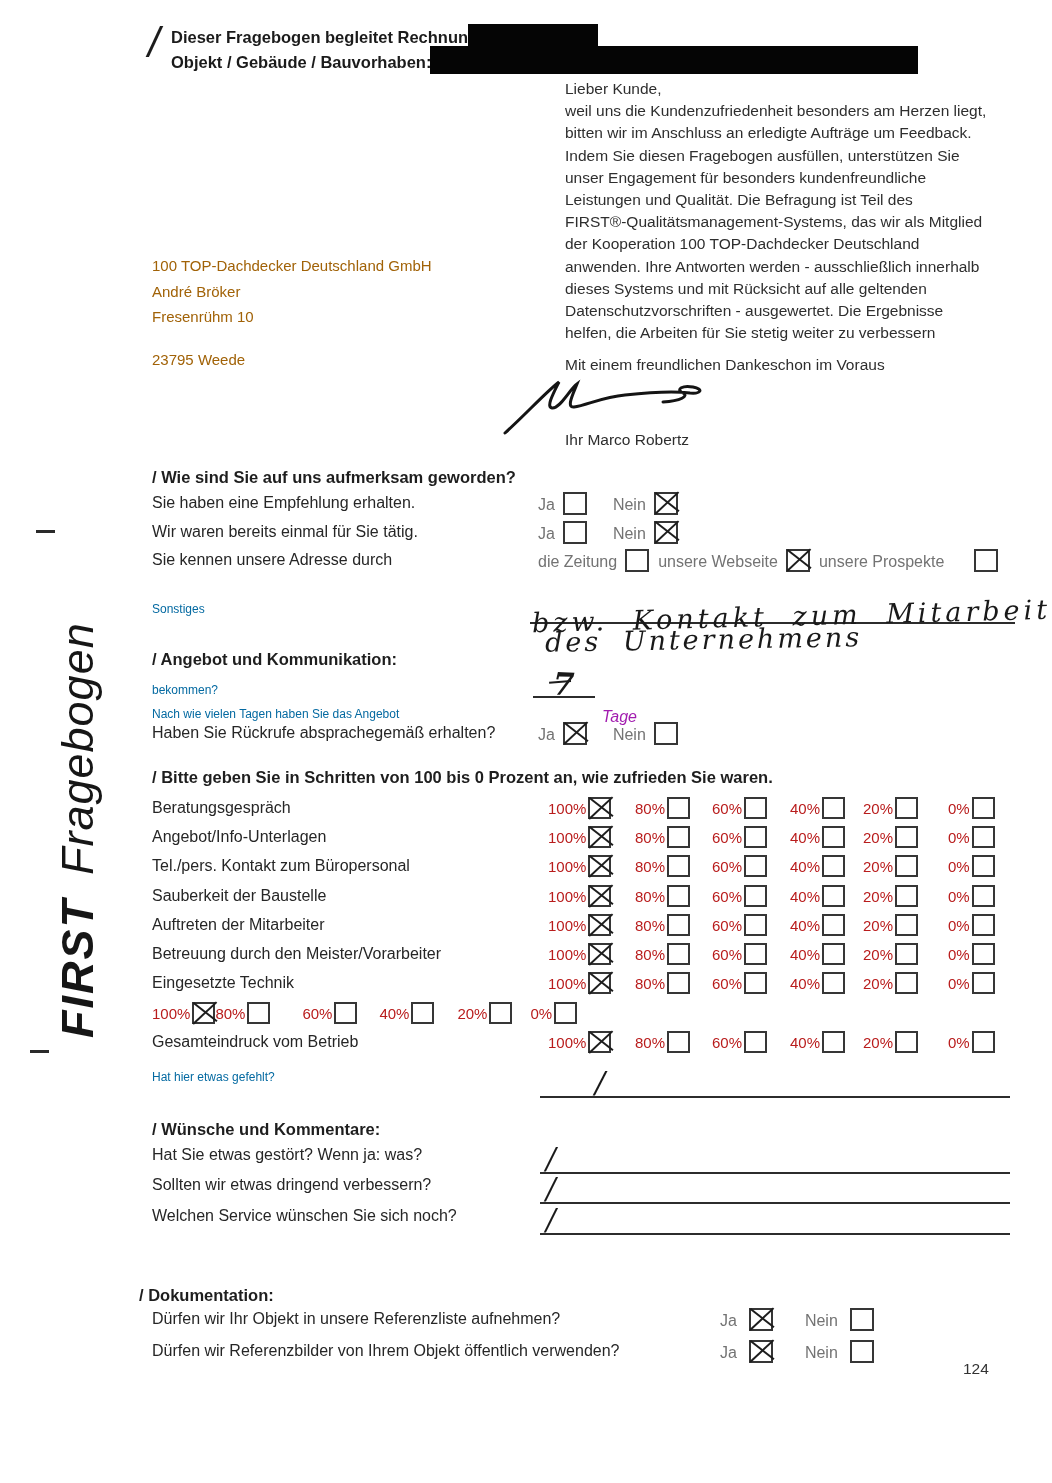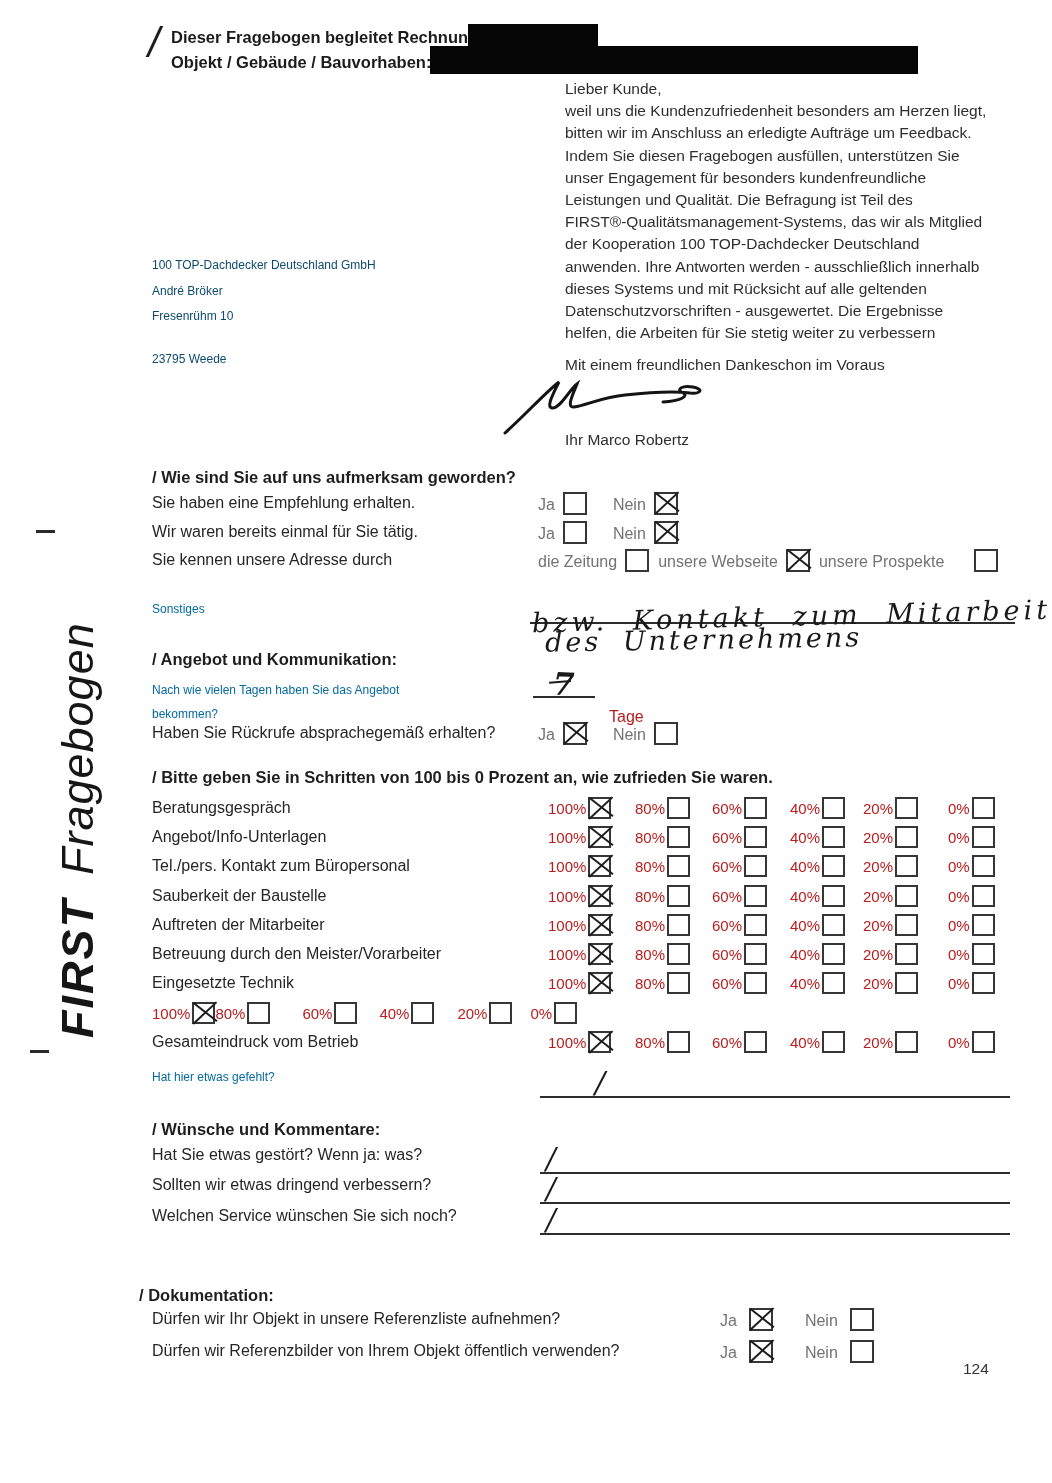--- a/index.html
+++ b/index.html
@@ -19,21 +19,21 @@
 
   
   .letter{left:565px;top:78px;width:455px;font-size:15.5px;line-height:22.2px;color:#2e2e2e;}
   .letter-body{white-space:pre-line;}
   .letter-closing{margin-top:10px;}
   .sig-wrap{position:relative;height:52px;}
   .sig-wrap svg{position:absolute;left:-62px;top:-2px;}
   .sig-name{font-size:15.5px;color:#2e2e2e;}
 
   
-  .recipient{left:152px;top:253px;font-size:12px;line-height:25.5px;color:#0c4a6e;}
+  .recipient{left:152px;top:253px;font-size:15px;line-height:25.5px;color:#a16207;}
   .recipient .city{margin-top:17px;}
 
   
   .cb{display:inline-block;width:20px;height:19px;border:2px solid #363636;position:relative;
       vertical-align:-5px;background:#fff;}
   .cb.checked::before{content:"";position:absolute;left:-4px;top:7px;width:30px;height:2.4px;
       background:#1d1d1d;transform:rotate(38deg);}
   .cb.checked::after{content:"";position:absolute;left:-5px;top:8px;width:32px;height:2.4px;
       background:#1d1d1d;transform:rotate(-43deg);}
   .opt{white-space:nowrap;}
@@ -58,21 +58,21 @@
   .sonst2{left:545px;top:624px;font-size:27px;letter-spacing:3px;word-spacing:10px;transform:rotate(-1deg);}
 
   
   .offer-title{left:152px;top:650px;}
   .offer-q1{left:152px;top:678px;line-height:24px;}
   .q1-ans{left:533px;top:664px;}
   .seven-line{display:inline-block;width:62px;border-bottom:2.5px solid #2c2c2c;height:32px;position:relative;}
   .seven{position:absolute;left:20px;bottom:-6px;font-size:31px;font-weight:600;transform:rotate(2deg);}
   .seven::after{content:"";position:absolute;left:-4px;top:15px;width:22px;height:2.2px;background:#1c1c1c;
           transform:rotate(-6deg);}
-  .unit{font-size:16px;color:#b91c1c;margin-left:14px;vertical-align:-24px;display:inline-block;}
+  .unit{font-size:16px;color:#a21caf;margin-left:7px;vertical-align:-24px;display:inline-block;font-style:italic;}
   .offer-q2{left:152px;top:724px;position:absolute;width:880px;height:28px;}
 
   
   .rate-title{left:152px;top:768px;}
   #rating-rows{left:152px;top:793px;width:880px;}
   .r-row{display:flex;align-items:center;height:29.3px;}
   .r-label{width:396px;font-size:16px;color:#262626;}
   .r-cell{white-space:nowrap;}
   .r-cell:nth-child(2){width:87px;}
   .r-cell:nth-child(3){width:77px;}
@@ -171,22 +171,22 @@
     </div>
 
   <div class="abs lbl sonst-label">Sonstiges</div>
   <div class="abs sonst-line">
     <span class="hand sonst1">bzw. Kontakt zum Mitarbeiter</span>
   </div>
   <div class="abs hand sonst2">des Unternehmens</div>
 
   <div class="abs sec-title offer-title">/ Angebot und Kommunikation:</div>
   <div class="abs lbl offer-q1">
+    <div>bekommen?</div>
     <div>Nach wie vielen Tagen haben Sie das Angebot</div>
-    <div>bekommen?</div>
   </div>
   <div class="abs q1-ans">
     <span class="seven-line">
       <span class="hand seven">7</span>
     </span><span class="unit">Tage</span>
   </div>
   <div class="offer-q2">
     <span class="q-label">Haben Sie Rückrufe absprachegemäß erhalten?</span>
     <span class="q-opts" id="q2-opts"><span class="opt"><span class="opt-label">Ja</span><span class="cb checked"></span></span><span class="opt"><span class="opt-label">Nein</span><span class="cb"></span></span></span>
   </div>

